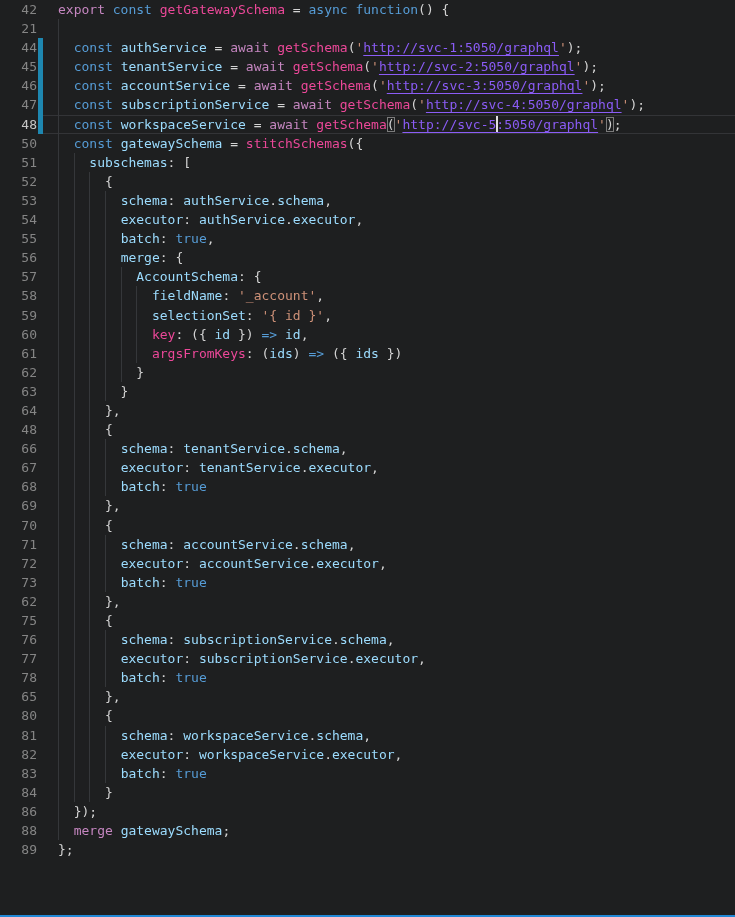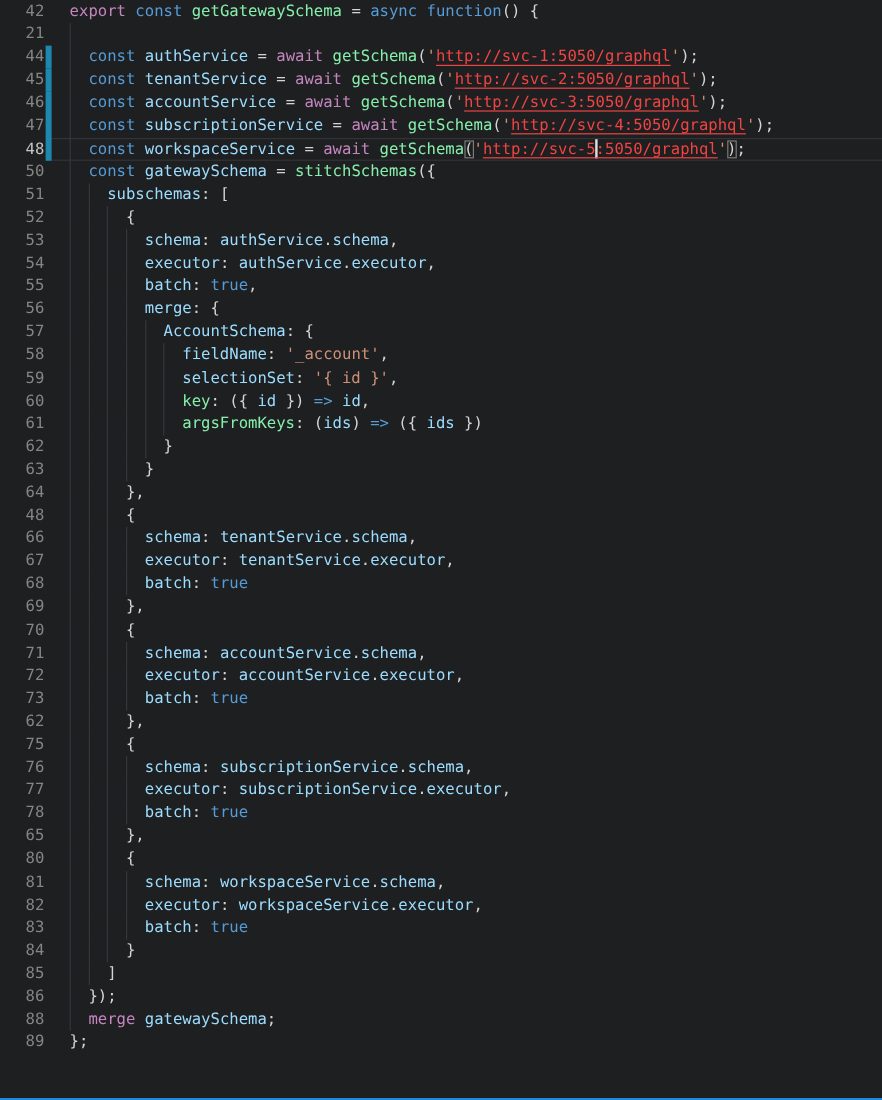--- a/index.html
+++ b/index.html
@@ -12,24 +12,24 @@
         border-top:1px solid #333437;border-bottom:1px solid #333437;pointer-events:none;}
   .num{flex:none;width:37px;text-align:right;color:#858585;user-select:none;}
   .num.active{color:#c6c6c6;}
   .decor{flex:none;width:21px;position:relative;}
   .gitbar{position:absolute;left:1px;top:0;bottom:0;width:5px;background:#1e87b0;}
   .code{flex:1;position:relative;display:block;}
   .guide{position:absolute;top:0;bottom:0;width:1px;background:#35373a;}
   .tk{position:relative;}
   .kc{color:#C586C0;}
   .kw{color:#569CD6;}
-  .fn{color:#86efac;}
+  .fn{color:#ec4899;}
   .vr{color:#9CDCFE;}
   .st{color:#CE9178;}
-  .sl{color:#ef4444;text-decoration:underline;text-decoration-thickness:1px;text-underline-offset:2.5px;}
+  .sl{color:#8b5cf6;text-decoration:underline;text-decoration-thickness:1px;text-underline-offset:2.5px;}
   .pn{color:#D4D4D4;}
   .bm{color:#D4D4D4;outline:1px solid #7b7b7b;outline-offset:-1px;}
   .cursor{position:absolute;width:2px;top:1.5px;bottom:1.5px;background:#e0e0e0;}
   .sash{position:absolute;left:0;right:0;bottom:0;height:2.5px;background:#2188d6;}
 </style>
 </head>
 <body>
 
 <div class="editor">
   <div style="display:flex;flex-direction:column;flex:1;">
@@ -68,19 +68,18 @@
       <div class="line"><span class="num">75</span><span class="decor"></span><span class="code"><i class="guide" style="left: 0px;"></i><i class="guide" style="left: 15.664px;"></i><i class="guide" style="left: 31.328px;"></i><span class="tk pn">      {</span></span></div>
       <div class="line"><span class="num">76</span><span class="decor"></span><span class="code"><i class="guide" style="left: 0px;"></i><i class="guide" style="left: 15.664px;"></i><i class="guide" style="left: 31.328px;"></i><i class="guide" style="left: 46.992px;"></i><span class="tk pn">        </span><span class="tk vr">schema</span><span class="tk pn">: </span><span class="tk vr">subscriptionService</span><span class="tk pn">.</span><span class="tk vr">schema</span><span class="tk pn">,</span></span></div>
       <div class="line"><span class="num">77</span><span class="decor"></span><span class="code"><i class="guide" style="left: 0px;"></i><i class="guide" style="left: 15.664px;"></i><i class="guide" style="left: 31.328px;"></i><i class="guide" style="left: 46.992px;"></i><span class="tk pn">        </span><span class="tk vr">executor</span><span class="tk pn">: </span><span class="tk vr">subscriptionService</span><span class="tk pn">.</span><span class="tk vr">executor</span><span class="tk pn">,</span></span></div>
       <div class="line"><span class="num">78</span><span class="decor"></span><span class="code"><i class="guide" style="left: 0px;"></i><i class="guide" style="left: 15.664px;"></i><i class="guide" style="left: 31.328px;"></i><i class="guide" style="left: 46.992px;"></i><span class="tk pn">        </span><span class="tk vr">batch</span><span class="tk pn">: </span><span class="tk kw">true</span></span></div>
       <div class="line"><span class="num">65</span><span class="decor"></span><span class="code"><i class="guide" style="left: 0px;"></i><i class="guide" style="left: 15.664px;"></i><i class="guide" style="left: 31.328px;"></i><span class="tk pn">      },</span></span></div>
       <div class="line"><span class="num">80</span><span class="decor"></span><span class="code"><i class="guide" style="left: 0px;"></i><i class="guide" style="left: 15.664px;"></i><i class="guide" style="left: 31.328px;"></i><span class="tk pn">      {</span></span></div>
       <div class="line"><span class="num">81</span><span class="decor"></span><span class="code"><i class="guide" style="left: 0px;"></i><i class="guide" style="left: 15.664px;"></i><i class="guide" style="left: 31.328px;"></i><i class="guide" style="left: 46.992px;"></i><span class="tk pn">        </span><span class="tk vr">schema</span><span class="tk pn">: </span><span class="tk vr">workspaceService</span><span class="tk pn">.</span><span class="tk vr">schema</span><span class="tk pn">,</span></span></div>
       <div class="line"><span class="num">82</span><span class="decor"></span><span class="code"><i class="guide" style="left: 0px;"></i><i class="guide" style="left: 15.664px;"></i><i class="guide" style="left: 31.328px;"></i><i class="guide" style="left: 46.992px;"></i><span class="tk pn">        </span><span class="tk vr">executor</span><span class="tk pn">: </span><span class="tk vr">workspaceService</span><span class="tk pn">.</span><span class="tk vr">executor</span><span class="tk pn">,</span></span></div>
       <div class="line"><span class="num">83</span><span class="decor"></span><span class="code"><i class="guide" style="left: 0px;"></i><i class="guide" style="left: 15.664px;"></i><i class="guide" style="left: 31.328px;"></i><i class="guide" style="left: 46.992px;"></i><span class="tk pn">        </span><span class="tk vr">batch</span><span class="tk pn">: </span><span class="tk kw">true</span></span></div>
       <div class="line"><span class="num">84</span><span class="decor"></span><span class="code"><i class="guide" style="left: 0px;"></i><i class="guide" style="left: 15.664px;"></i><i class="guide" style="left: 31.328px;"></i><span class="tk pn">      }</span></span></div>
-      <div class="line"><span class="num">85</span><span class="decor"></span><span class="code"><i class="guide" style="left: 0px;"></i><i class="guide" style="left: 15.664px;"></i><span class="tk pn">    ]</span></span></div>
       <div class="line"><span class="num">86</span><span class="decor"></span><span class="code"><i class="guide" style="left: 0px;"></i><span class="tk pn">  });</span></span></div>
       <div class="line"><span class="num">88</span><span class="decor"></span><span class="code"><i class="guide" style="left: 0px;"></i><span class="tk pn">  </span><span class="tk kc">merge</span><span class="tk pn"> </span><span class="tk vr">gatewaySchema</span><span class="tk pn">;</span></span></div>
       <div class="line"><span class="num">89</span><span class="decor"></span><span class="code"><span class="tk pn">};</span></span></div>
     </div>
 </div>
 <div class="sash"></div>
 
 </body></html>

